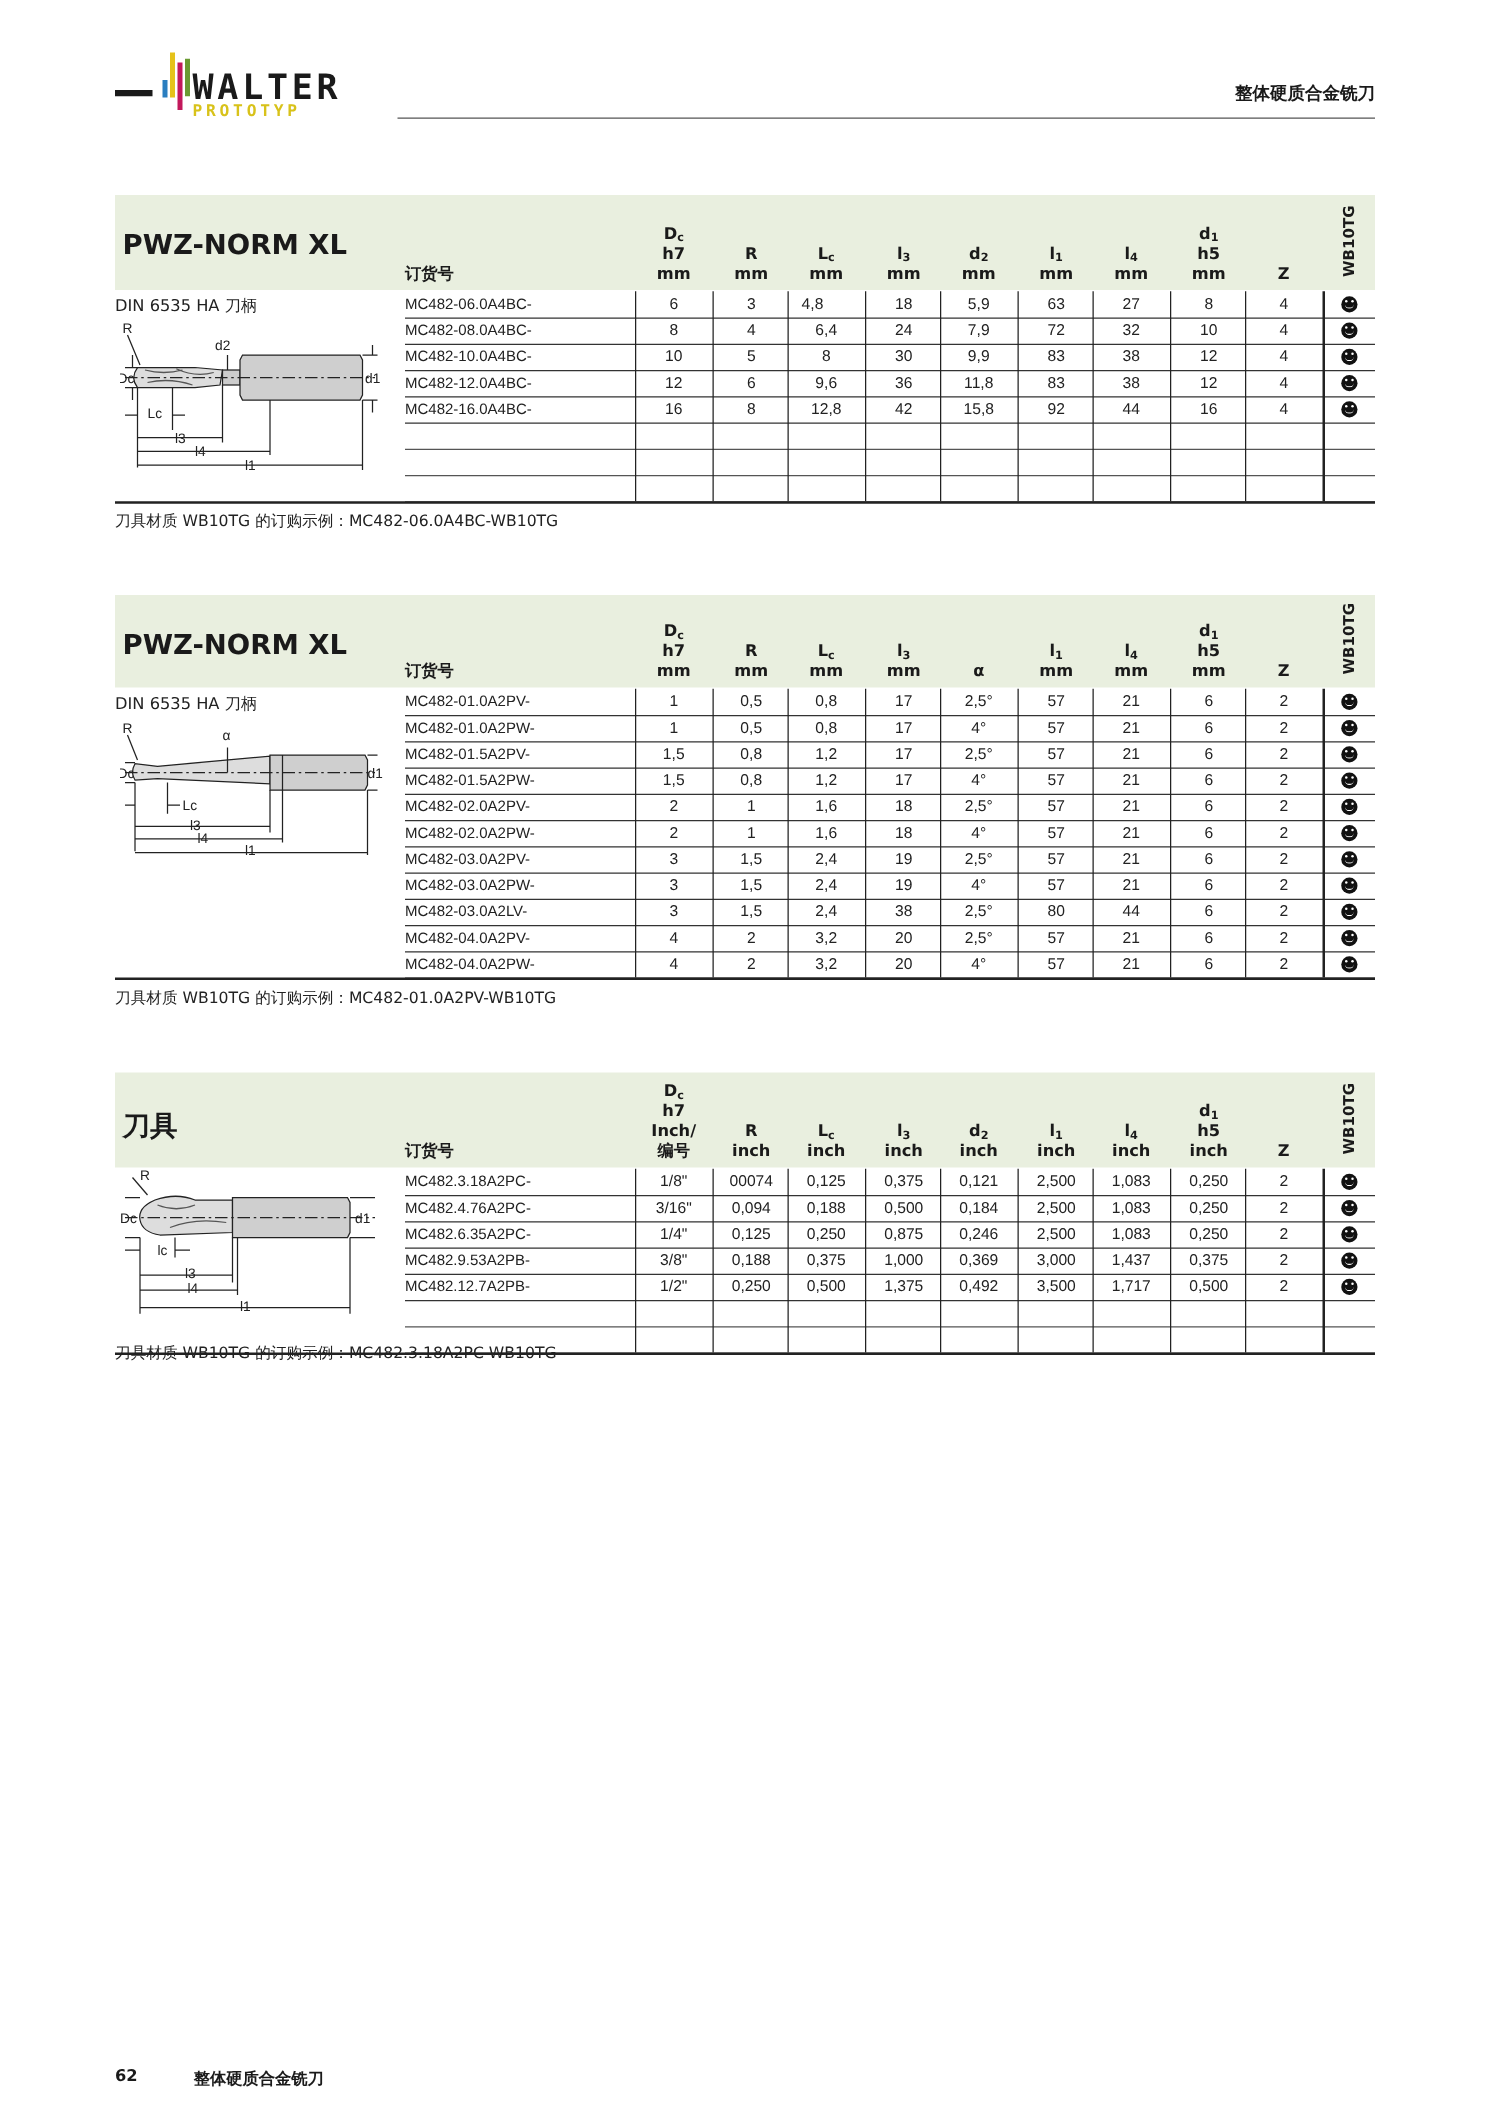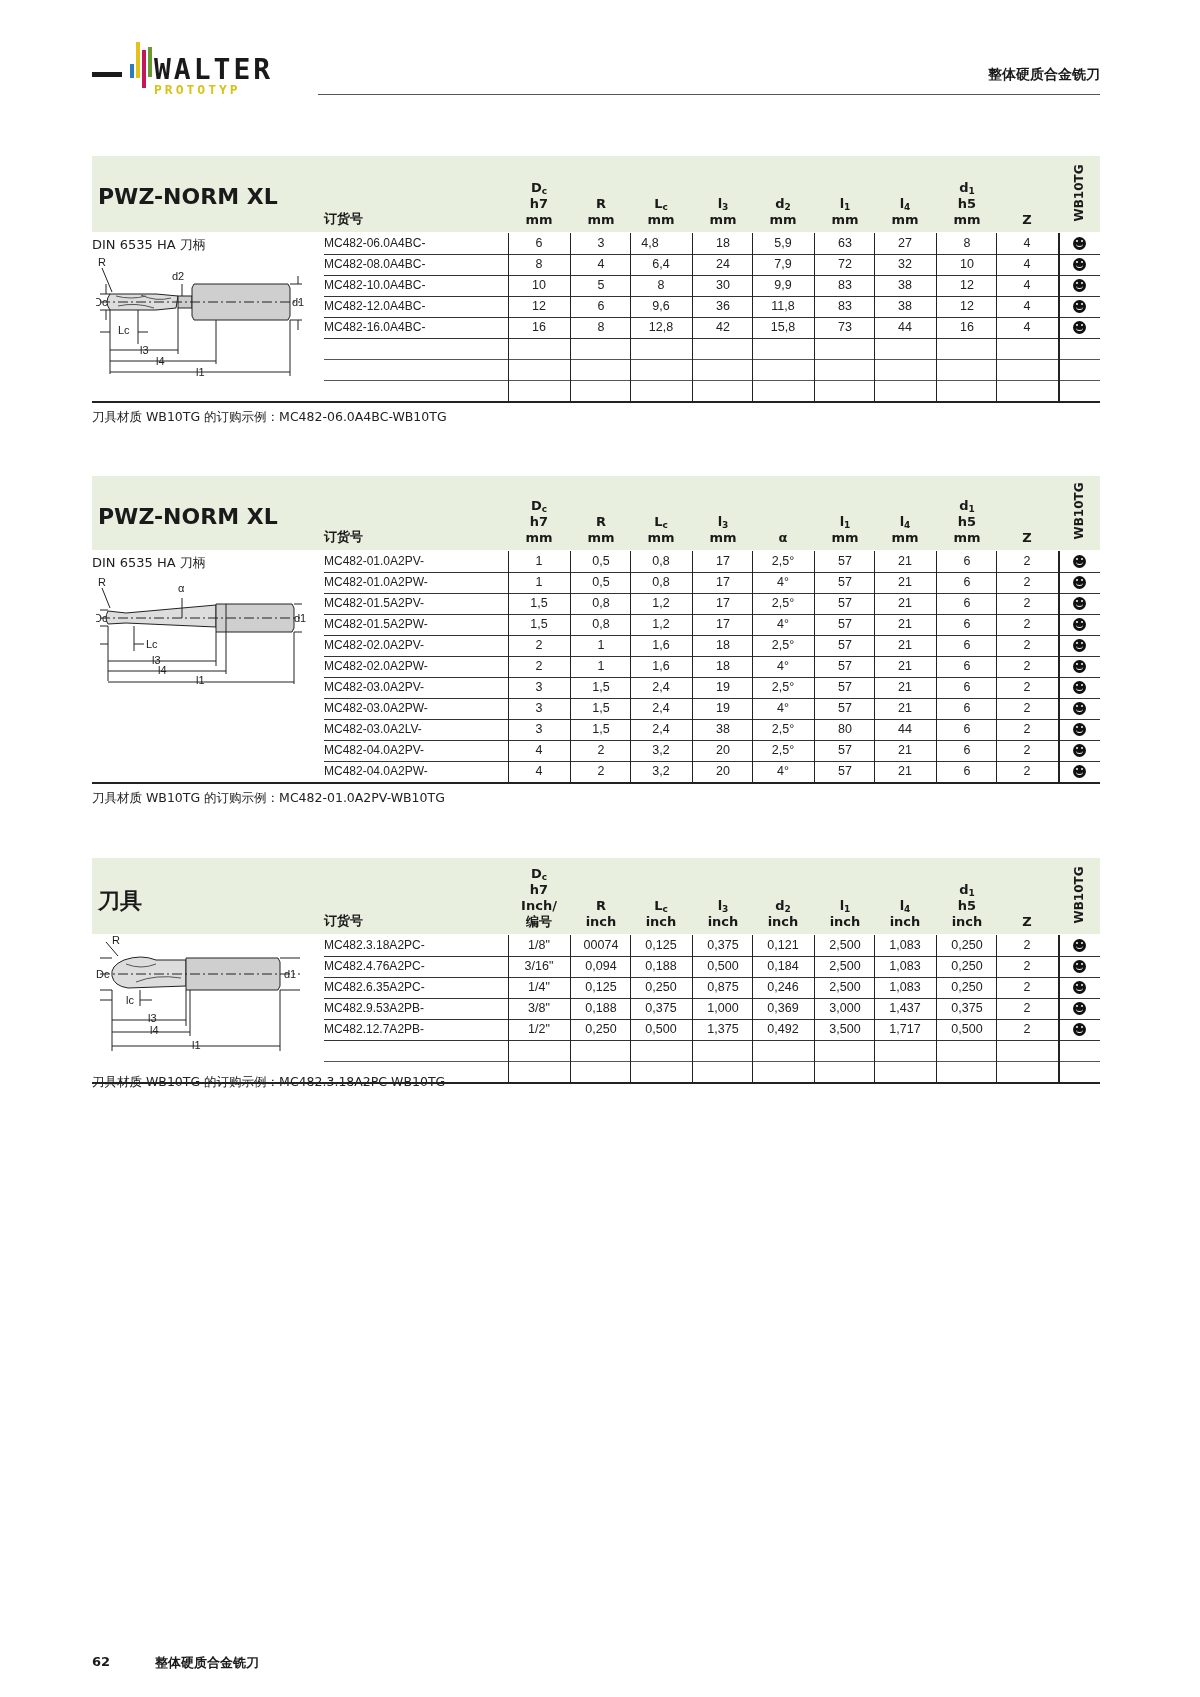--- a/index.html
+++ b/index.html
@@ -196,21 +196,21 @@
         <div class="cell" style="left:672px;width:62px">4</div>
         <div class="cell" style="left:734px;width:42px"><span class="smile"></span></div>
       </div>
       <div class="row" style="top: 161px;">
         <div class="cell code">MC482-16.0A4BC-</div>
         <div class="cell" style="left:184px;width:62px">16</div>
         <div class="cell" style="left:246px;width:62px">8</div>
         <div class="cell" style="left:306px;width:62px">12,8</div>
         <div class="cell" style="left:368px;width:62px">42</div>
         <div class="cell" style="left:428px;width:62px">15,8</div>
-        <div class="cell" style="left:490px;width:62px">73</div>
+        <div class="cell" style="left:490px;width:62px">92</div>
         <div class="cell" style="left:550px;width:62px">44</div>
         <div class="cell" style="left:612px;width:62px">16</div>
         <div class="cell" style="left:672px;width:62px">4</div>
         <div class="cell" style="left:734px;width:42px"><span class="smile"></span></div>
       </div>
       <div class="row empty" style="top: 182px;"></div>
       <div class="row empty" style="top: 203px;"></div>
       <div class="row empty" style="top: 224px;"></div>
       <div class="vline" style="left: 478px; top: 77px; height: 168px;"></div>
       <div class="vline" style="left: 538px; top: 77px; height: 168px;"></div>

